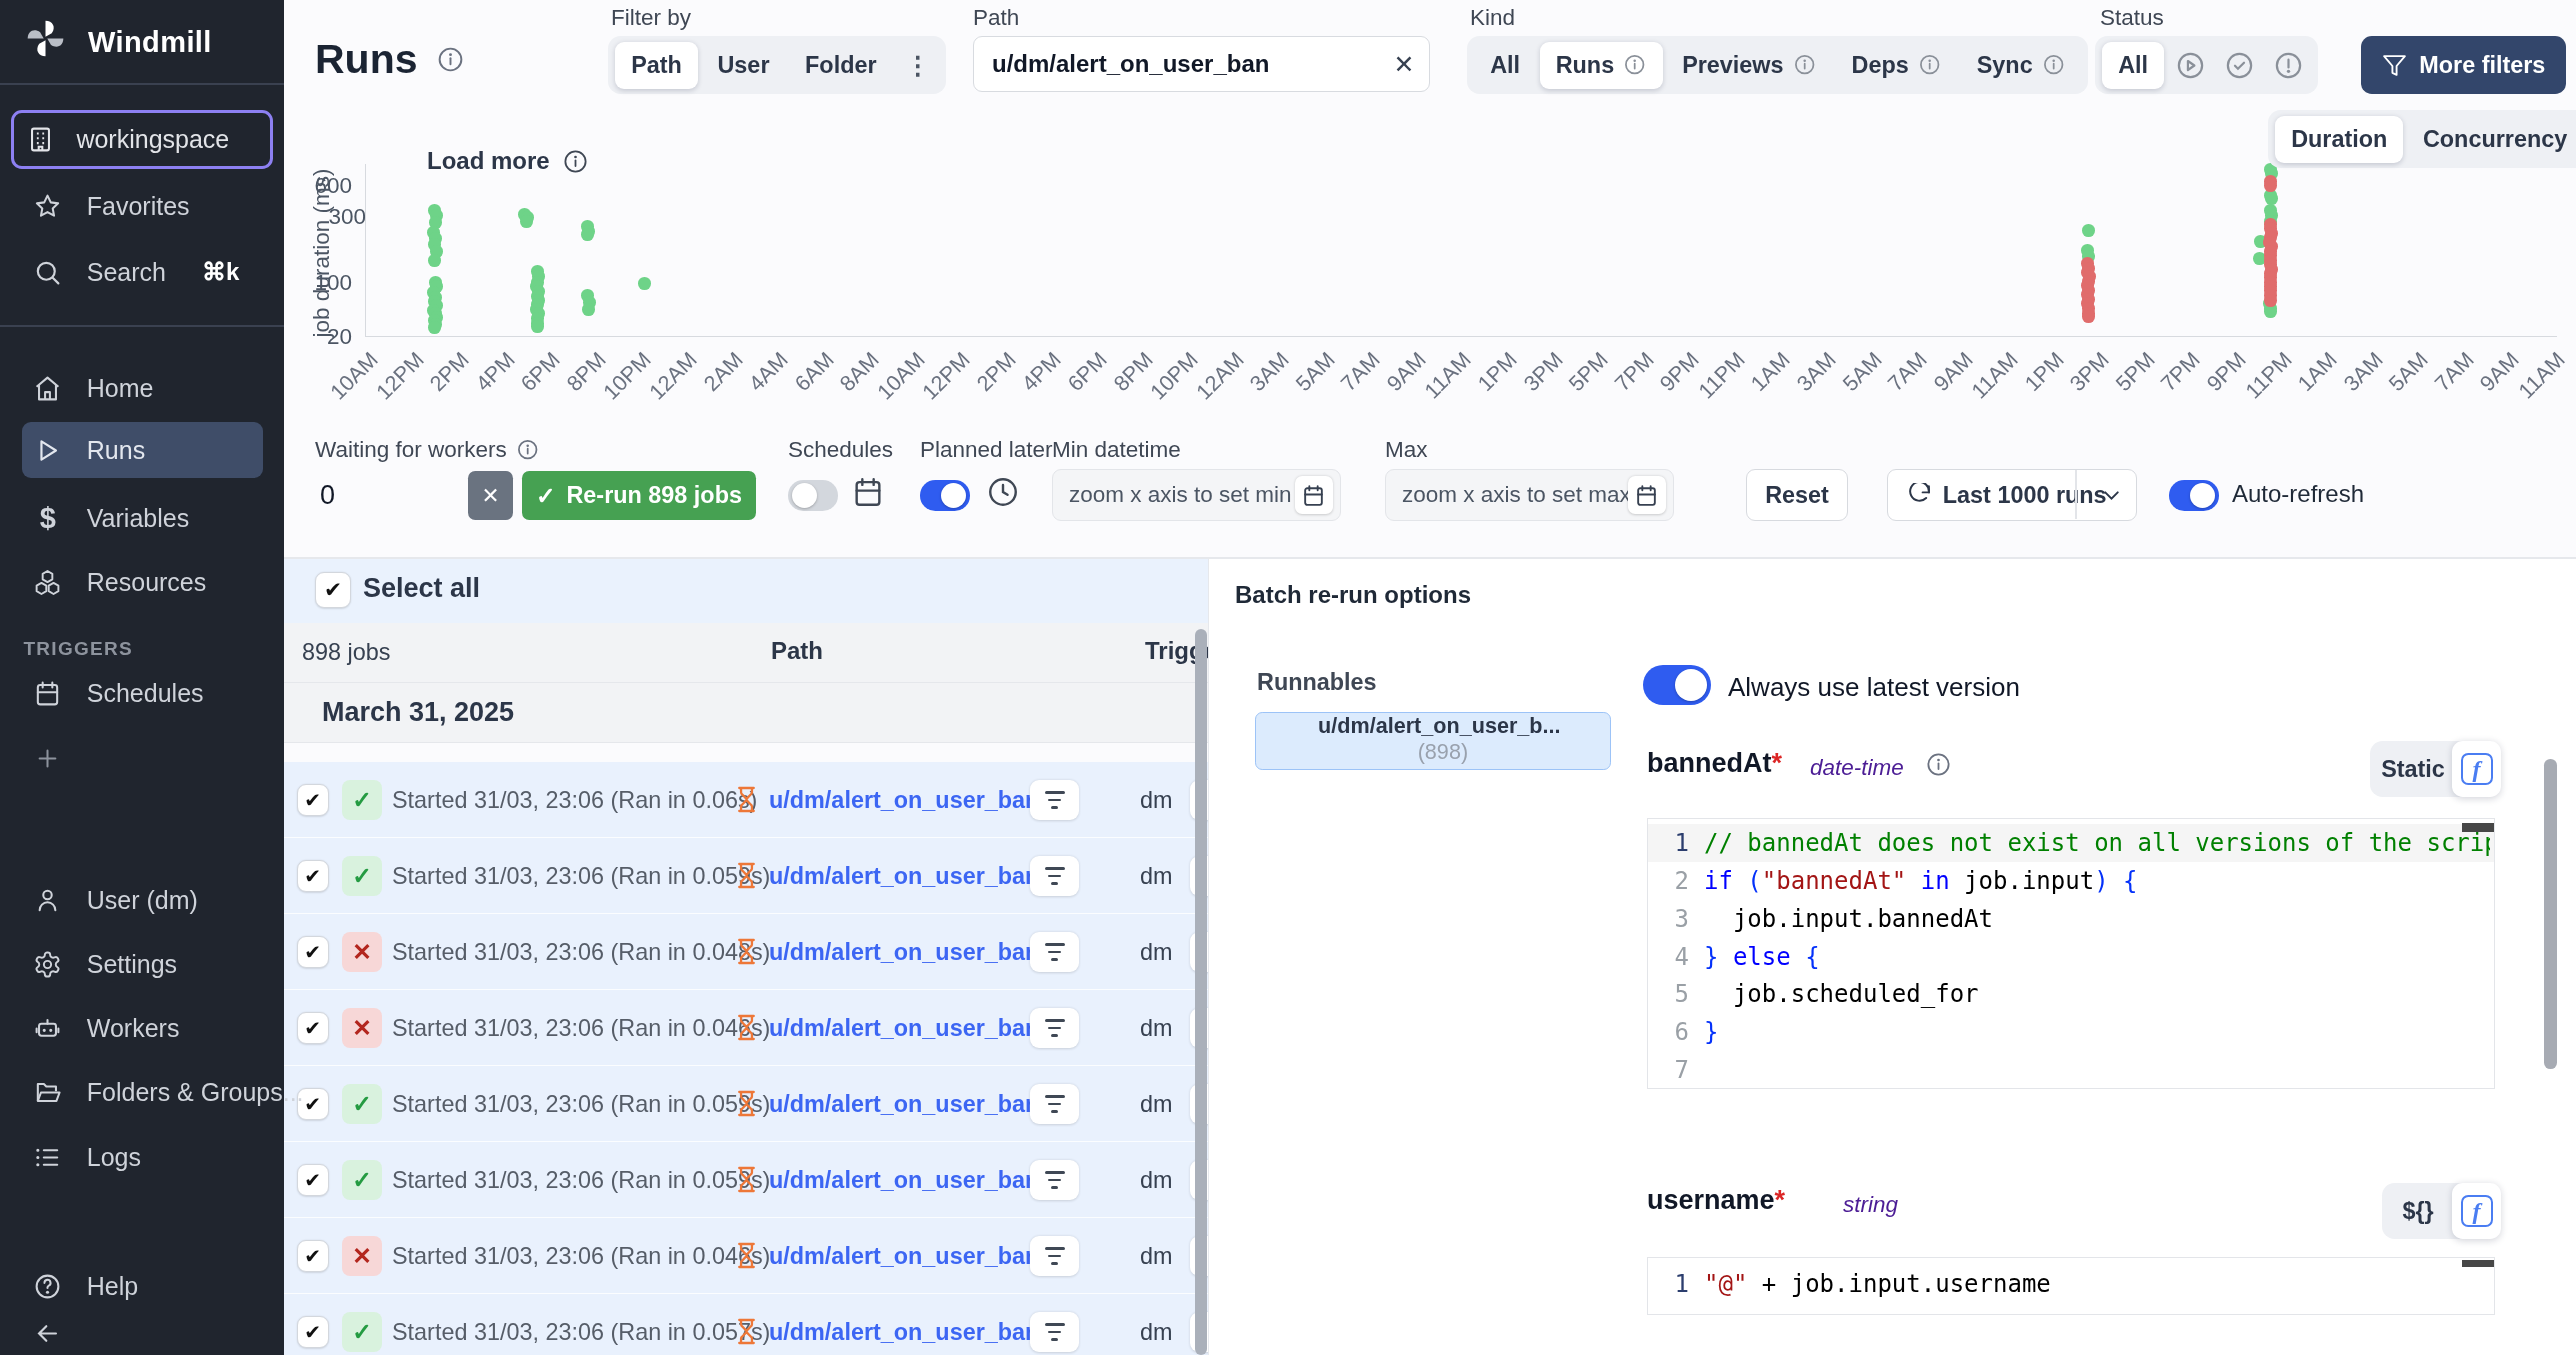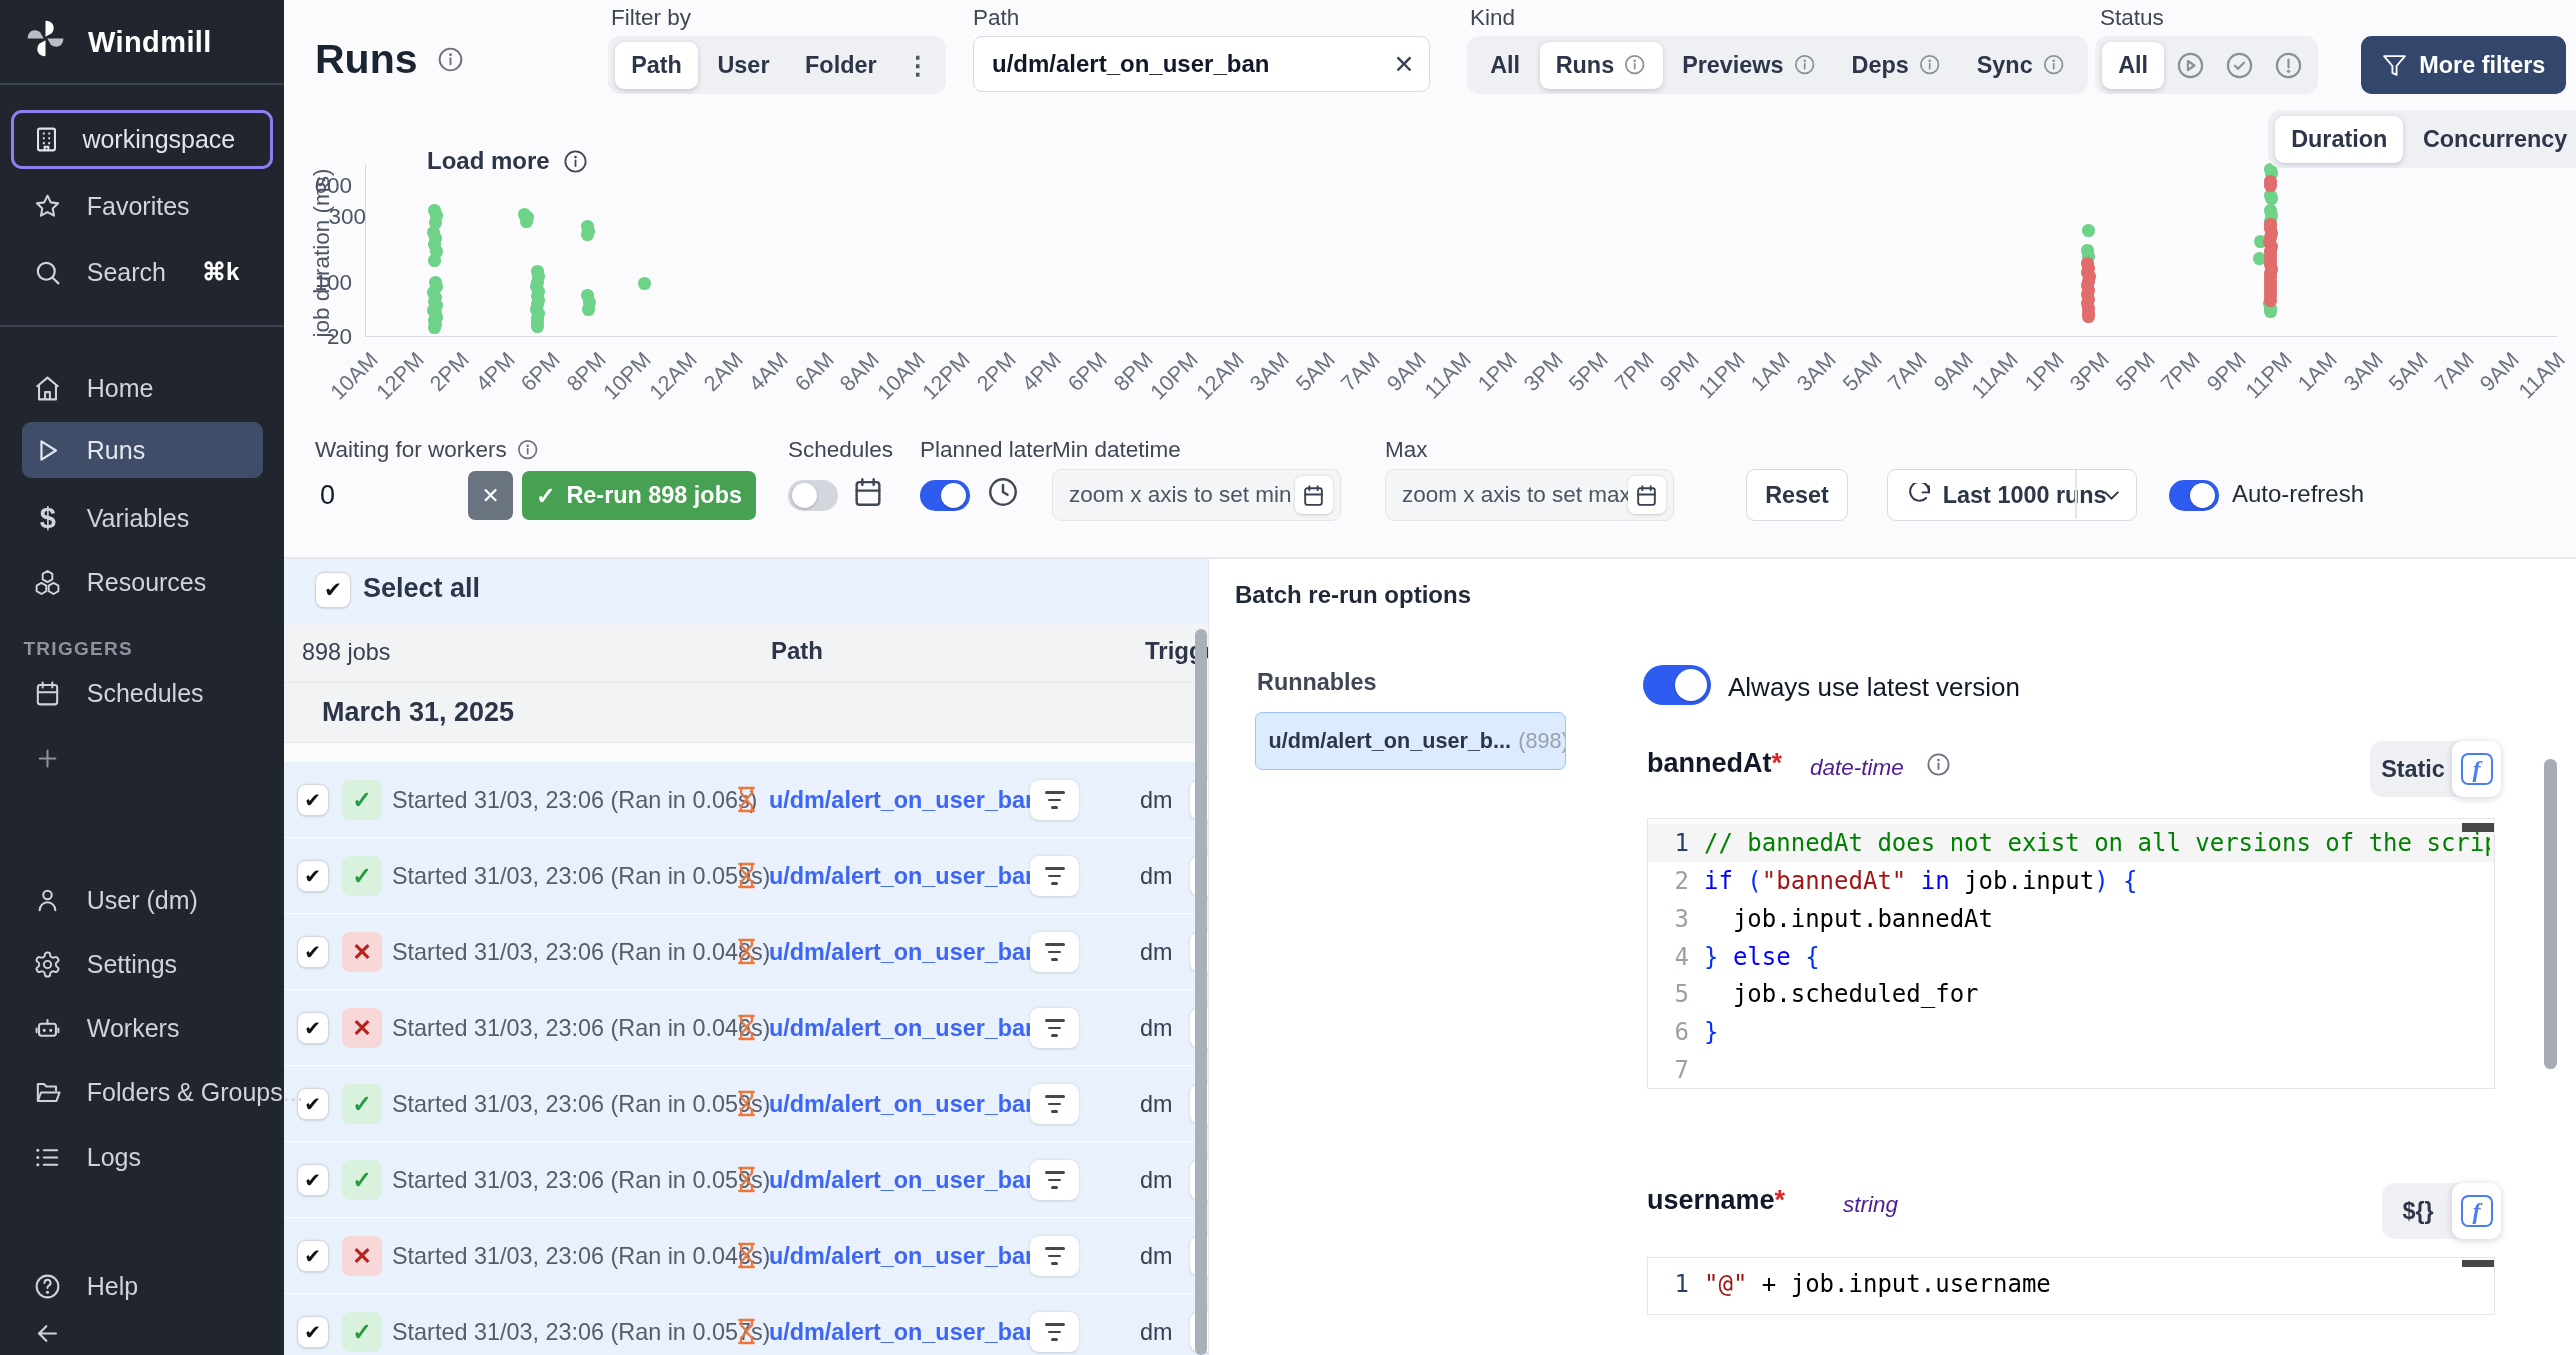--- a/index.html
+++ b/index.html
@@ -12,21 +12,21 @@
     color:#1f2937;
   }
   .abs { position:absolute; }
 
   
   .sidebar { position:absolute; left:0; top:0; width:284px; height:1355px; background:#20252e; z-index:30; }
   .side-divider { position:absolute; left:0; width:284px; height:1.8px; background:#3a4150; }
   .logo-row { position:absolute; left:25px; top:18px; display:flex; align-items:flex-end; gap:22px; color:#fff; }
   .logo-text { font-size:29px; font-weight:700; letter-spacing:0.4px; }
   .ws-btn { position:absolute; left:10.8px; top:110px; width:262px; height:59px; border:3.6px solid #8d80f2; border-radius:10.8px;
-            display:flex; align-items:center; gap:21.6px; padding-left:18px; color:#e2e4e8; font-size:25px; }
+            display:flex; align-items:center; gap:21.6px; padding-left:12px; color:#e2e4e8; font-size:25px; }
   .side-item { position:absolute; left:21.6px; width:241px; height:56px; display:flex; align-items:center; gap:23.4px;
                padding-left:10.8px; color:#cfd3da; font-size:25px; border-radius:9px; white-space:nowrap; }
   .side-item.sel { background:#3f4d68; color:#e3e7ee; }
   .side-item .ic { width:31px; display:flex; justify-content:center; flex:none; }
   .side-section { position:absolute; left:23.4px; color:#8d939d; font-size:19px; letter-spacing:1.3px; font-weight:600; }
   .kbd { font-weight:700; color:#fff; margin-left:12.6px; font-size:24px; }
   .dollar { font-size:29px; font-weight:600; }
 
   
   .lbl { position:absolute; font-size:22.5px; color:#3f4754; }
@@ -81,21 +81,21 @@
   .fbar { height:2.7px; background:#3f4855; border-radius:1.8px; }
   .fb1{width:20px}.fb2{width:12.6px}.fb3{width:6.3px}
   .run-trigger { position:absolute; left:856px; top:0; height:76px; display:flex; align-items:center; font-size:23.4px; color:#374151; }
   .cut-pill { position:absolute; left:906px; top:18px; width:31px; height:40px; background:#fff; border-radius:9px; box-shadow:0 0.9px 2.7px rgba(0,0,0,.14); }
   .list-scrollbar { position:absolute; left:1195px; top:629px; width:11.7px; height:726px; background:#aab0ba; border-radius:6.3px; z-index:5; }
 
   
   .batch-panel { position:absolute; left:1208px; top:559px; width:1368px; height:796px; background:#fff; border-left:1.8px solid #e6e8ec; z-index:4; }
   .batch-box { position:absolute; left:1233px; top:645px; width:1310px; height:683px; border:1.8px solid #d5d8dd; background:#fff; }
   .runnables-col { position:absolute; left:1235px; top:647px; width:363px; height:680px; background:#f3f4f6; border-right:1.8px solid #e6e8ec; }
-  .chip { position:absolute; left:1255px; top:712px; width:311px; height:58px; background:#dcebfd; border:1.8px solid #9cc3f7; border-radius:7.2px; display:flex; align-items:center; padding-left:12.6px; font-size:21.6px; white-space:nowrap; overflow:hidden; }
+  .chip { position:absolute; left:1255px; top:712px; width:356px; height:58px; background:#dcebfd; border:1.8px solid #9cc3f7; border-radius:7.2px; display:flex; align-items:center; padding-left:12.6px; font-size:21.6px; white-space:nowrap; overflow:hidden;flex-direction:column; }
   .chip .cnt { color:#99a1ad; margin-left:7.2px; }
   .field-name { font-size:27px; font-weight:700; color:#111827; }
   .req { color:#dc2626; }
   .type-it { font-size:22.5px; font-style:italic; color:#4c1d95; }
   .mode-group { position:absolute; height:56px; background:#eef0f4; border-radius:12.6px; }
   .mode-label { position:absolute; top:0; height:56px; display:flex; align-items:center; justify-content:center; font-size:23.4px; font-weight:600; color:#2c3648; }
   .f-card { position:absolute; width:49px; height:56px; background:#fff; border-radius:10.8px; box-shadow:0 1.8px 7.2px rgba(20,30,60,.18); display:flex; align-items:center; justify-content:center; }
   .f-ic { width:32px; height:32px; border:2.7px solid #4a7df2; border-radius:7.2px; color:#4a7df2; display:flex; align-items:center; justify-content:center; font-family:"Liberation Serif", serif; font-style:italic; font-weight:700; font-size:24px; }
   .editor { position:absolute; background:#fff; border:1.8px solid #e3e5e9; overflow:hidden; }
   .edline { position:absolute; left:0; width:100%; height:38px; font-family:"DejaVu Sans Mono", monospace; font-size:24px; line-height:38px; white-space:pre; }

